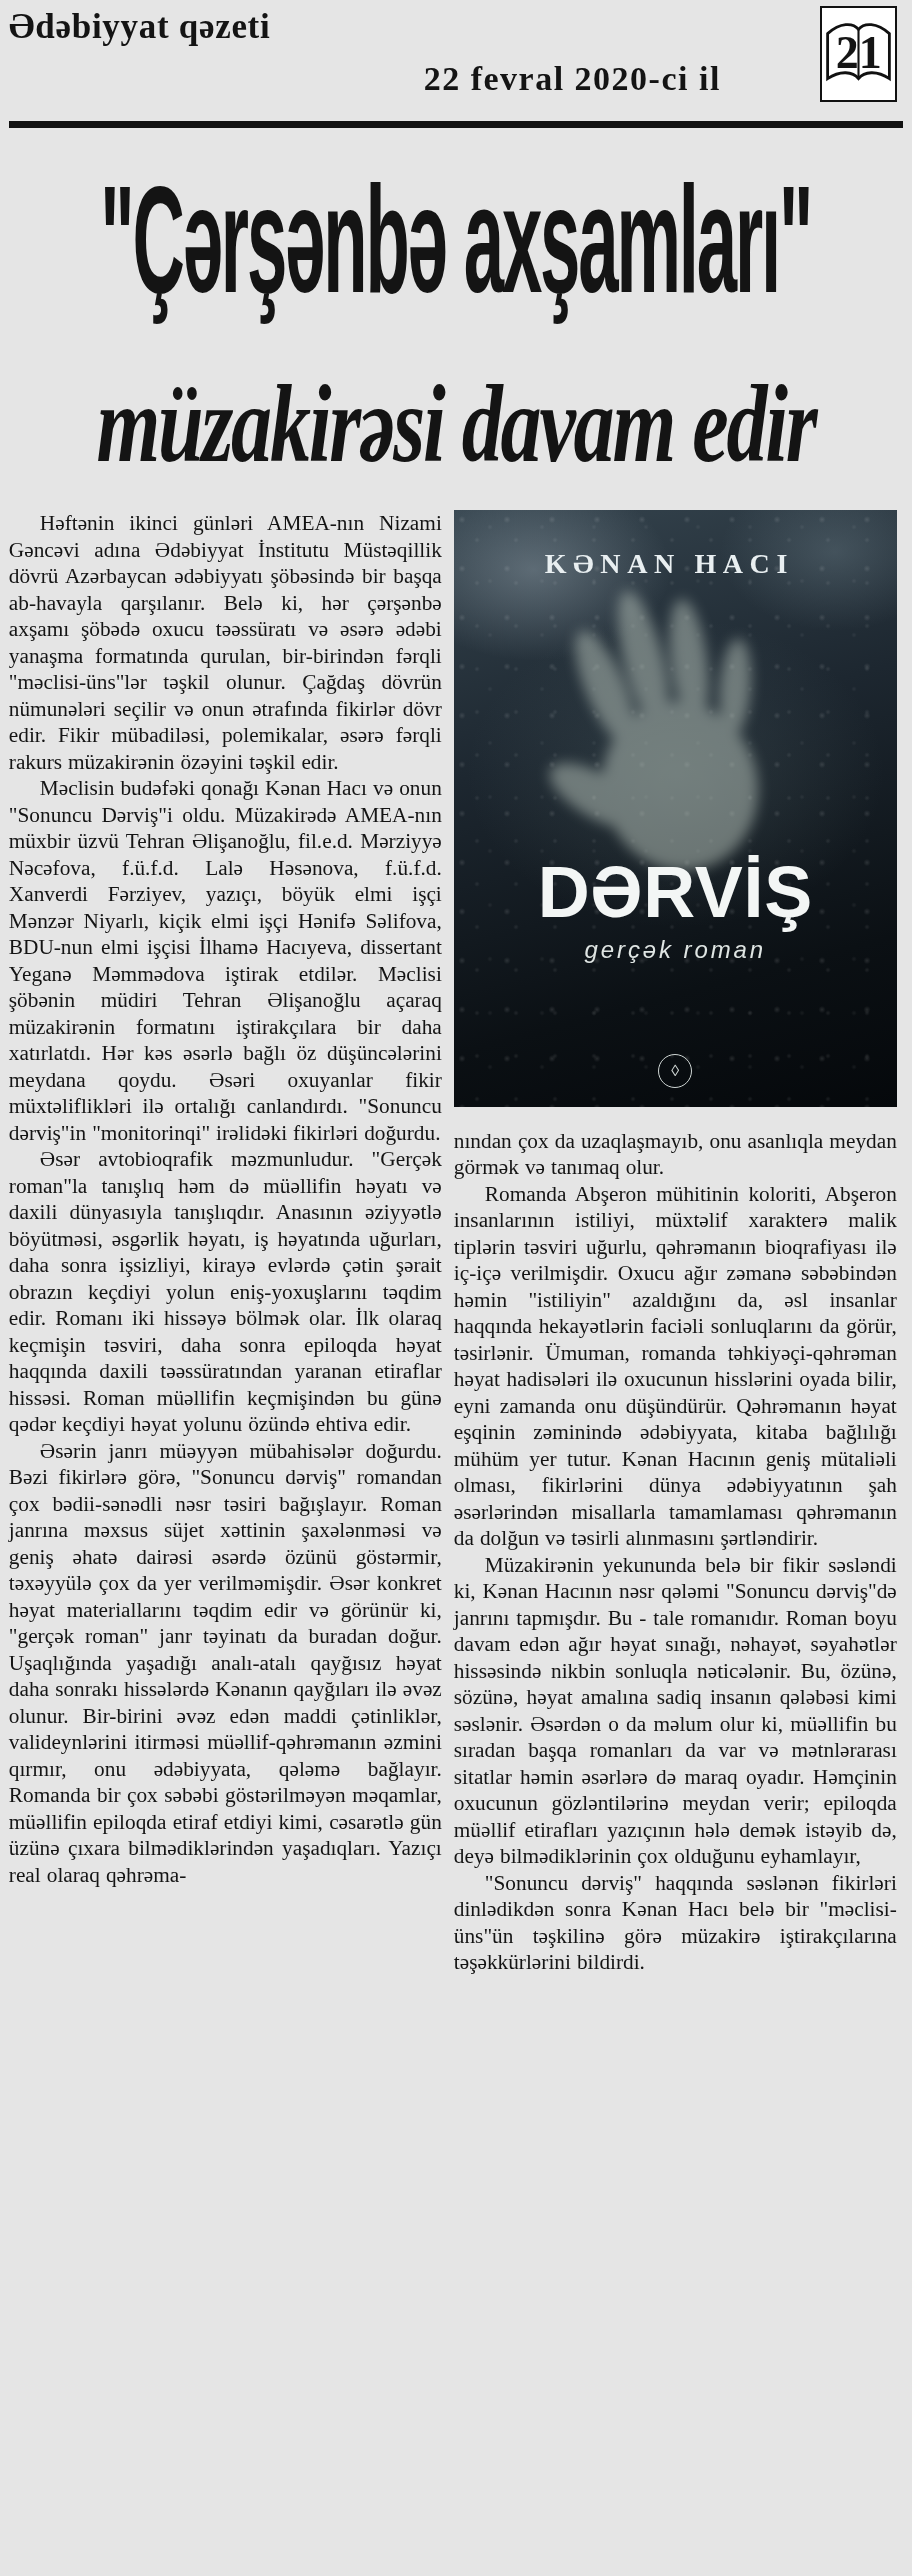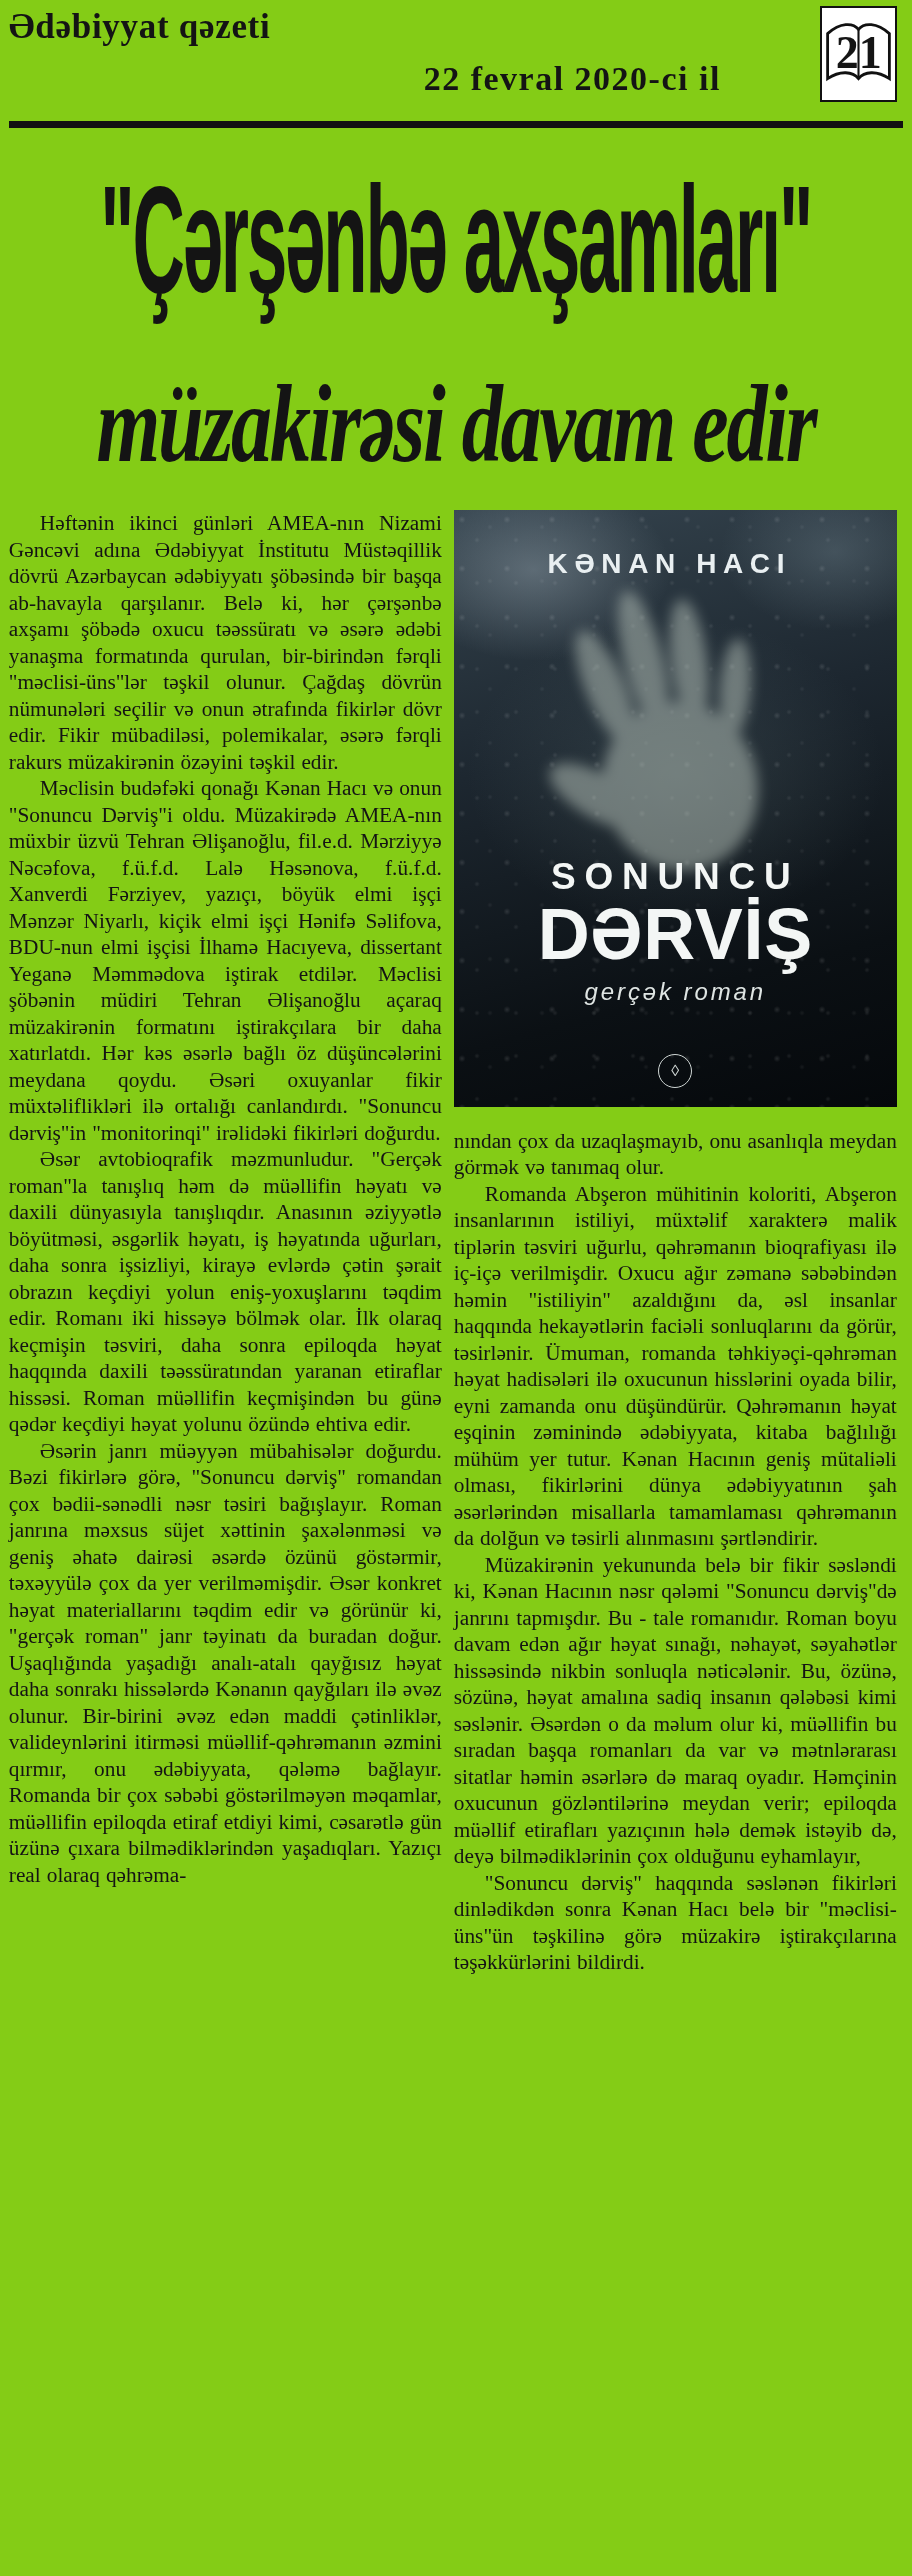--- a/index.html
+++ b/index.html
@@ -1,21 +1,21 @@
 <!DOCTYPE html>
 <html lang="az" style="font-size:11.8px"><head>
 <meta charset="utf-8">
 <style>
   * { margin:0; padding:0; box-sizing:border-box; }
   html,body { background:#8a8a8a; }
   body { font-family:"Liberation Serif", serif; }
 
   .page {
     width:912px; height:2576px; margin:0 auto;
-    background:#84cc16; color:#141414;
+    background:#e5e5e5; color:#141414;
     padding:5.9px 8.8px 0 8.8px; overflow:hidden; position:relative;
   }
 
   
   .masthead { position:relative; height:112px; }
   .paper-title {
     font-size:35px; font-weight:bold; letter-spacing:0.7px; padding-top:1.5px;
   }
   .issue-date {
     position:absolute; left:63%; transform:translateX(-50%); top:54px;
@@ -71,21 +71,21 @@
   .book-cover::before {
     content:""; position:absolute; inset:0; opacity:.55; pointer-events:none;
     background-image:
       radial-gradient(circle 2.2px at 8px 9.6px, rgba(255,255,255,.22), transparent 3.7px),
       radial-gradient(circle 1.5px at 23px 30px, rgba(255,255,255,.16), transparent 2.9px),
       radial-gradient(circle 1.5px at 36px 17px, rgba(255,255,255,.12), transparent 2.9px);
     background-size:45px 49px, 39px 43px, 52px 54px;
   }
   .cover-author {
     position:absolute; top:38px; left:0; right:12px; text-align:center;
-    color:#e9eff1; font-family:Liberation Sans, sans-serif; font-weight:bold;
+    color:#e9eff1; font-family:Liberation Serif, serif; font-weight:bold;
     font-size:28px; letter-spacing:6.6px;
   }
   .hand-svg { position:absolute; top:71px; left:14.7px; width:412px; height:309px; }
   .cover-titles { position:absolute; left:0; right:0; top:346px; text-align:center;
     color:#f3f6f5; font-family:"Liberation Sans",sans-serif; }
   .cover-title-1 { font-size:37px; font-weight:bold; letter-spacing:8.8px; }
   .cover-title-2 { font-size:72px; font-weight:bold; letter-spacing:0.7px; line-height:1.02; }
   .cover-sub { font-size:24px; letter-spacing:2.9px; font-style:italic; color:#dfe5e3; margin-top:5.9px; }
   .cover-logo {
     position:absolute; bottom:19px; left:50%; transform:translateX(-50%);
@@ -148,21 +148,20 @@
           <g filter="url(#blurHand)" fill="#b9c5bc" opacity="0.5" transform="rotate(-14 150 140)">
             <ellipse cx="150" cy="160" rx="60" ry="66"></ellipse>
             <ellipse cx="112" cy="72" rx="15" ry="48" transform="rotate(-9 112 72)"></ellipse>
             <ellipse cx="146" cy="58" rx="15" ry="55"></ellipse>
             <ellipse cx="180" cy="68" rx="14" ry="49" transform="rotate(7 180 68)"></ellipse>
             <ellipse cx="210" cy="96" rx="12" ry="38" transform="rotate(18 210 96)"></ellipse>
             <ellipse cx="86" cy="152" rx="17" ry="42" transform="rotate(-46 86 152)"></ellipse>
           </g>
         </svg>
         <div class="cover-titles">
-          <div class="cover-title-1">SONUNCU</div>
           <div class="cover-title-2">DƏRVİŞ</div>
           <div class="cover-sub">gerçək roman</div>
         </div>
         <div class="cover-logo">◊</div>
       </figure>
 
       <p class="cont">nından çox da uzaqlaşmayıb, onu asanlıqla meydan görmək və tanımaq olur.</p>
       <p>Romanda Abşeron mühitinin koloriti, Abşeron insanlarının istiliyi, müxtəlif xarakterə malik tiplərin təsviri uğurlu, qəhrəmanın bioqrafiyası ilə iç-içə verilmişdir. Oxucu ağır zəmanə səbəbindən həmin "istiliyin" azaldığını da, əsl insanlar haqqında hekayətlərin faciəli sonluqlarını da görür, təsirlənir. Ümuman, romanda təhkiyəçi-qəhrəman həyat hadisələri ilə oxucunun hisslərini oyada bilir, eyni zamanda onu düşündürür. Qəhrəmanın həyat eşqinin zəminində ədəbiyyata, kitaba bağlılığı mühüm yer tutur. Kənan Hacının geniş mütaliəli olması, fikirlərini dünya ədəbiyyatının şah əsərlərindən misallarla tamamlaması qəhrəmanın da dolğun və təsirli alınmasını şərtləndirir.</p>
       <p>Müzakirənin yekununda belə bir fikir səsləndi ki, Kənan Hacının nəsr qələmi "Sonuncu dərviş"də janrını tapmışdır. Bu - tale romanıdır. Roman boyu davam edən ağır həyat sınağı, nəhayət, səyahətlər hissəsində nikbin sonluqla nəticələnir. Bu, özünə, sözünə, həyat amalına sadiq insanın qələbəsi kimi səslənir. Əsərdən o da məlum olur ki, müəllifin bu sıradan başqa romanları da var və mətnlərarası sitatlar həmin əsərlərə də maraq oyadır. Həmçinin oxucunun gözləntilərinə meydan verir; epiloqda müəllif etirafları yazıçının hələ demək istəyib də, deyə bilmədiklərinin çox olduğunu eyhamlayır,</p>
       <p>"Sonuncu dərviş" haqqında səslənən fikirləri dinlədikdən sonra Kənan Hacı belə bir "məclisi-üns"ün təşkilinə görə müzakirə iştirakçılarına təşəkkürlərini bildirdi.</p>

